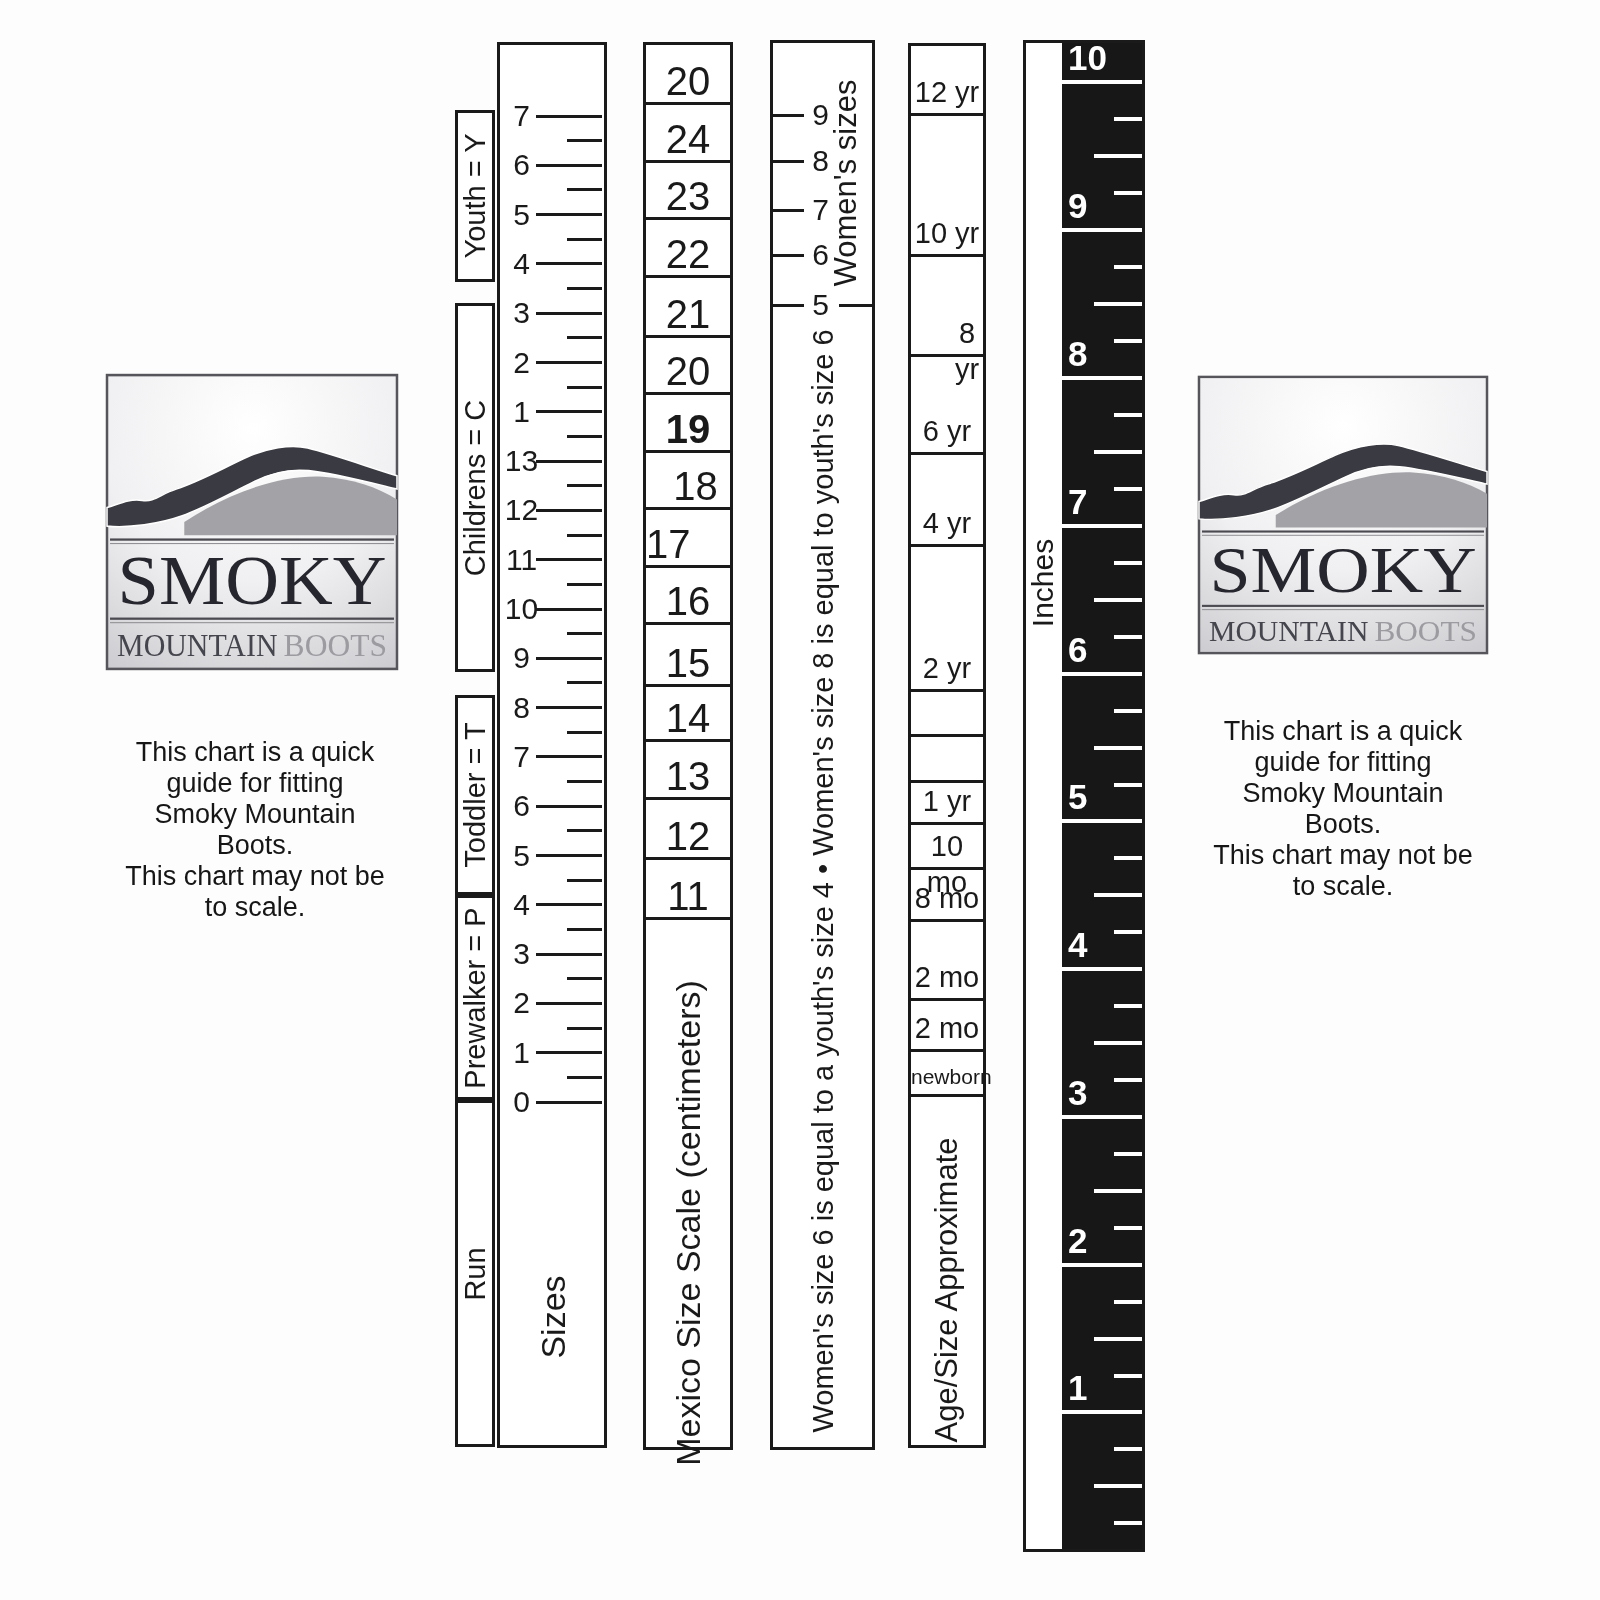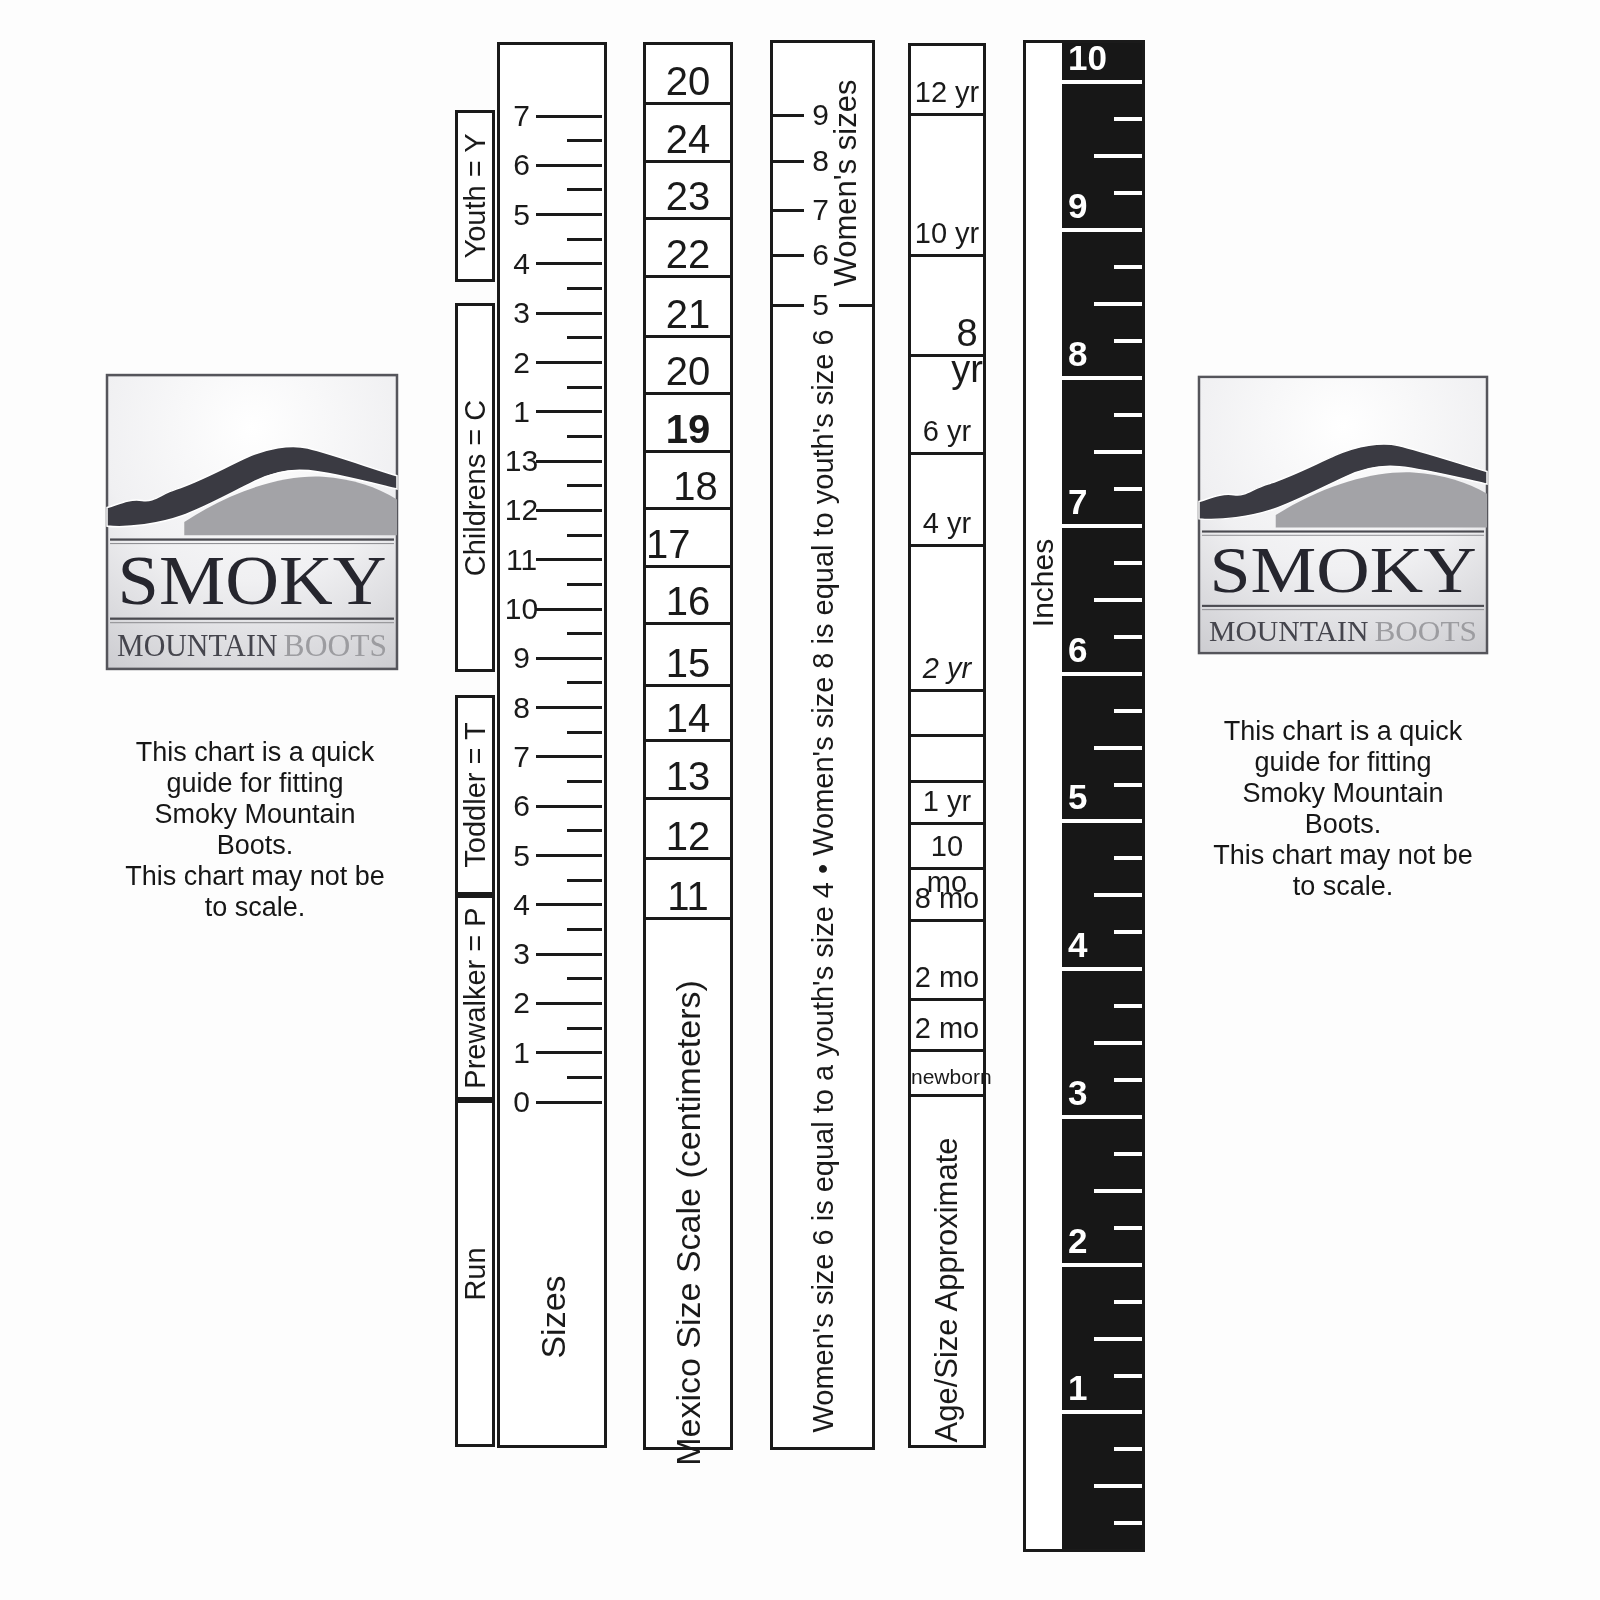--- a/index.html
+++ b/index.html
@@ -197,27 +197,27 @@
       <div style="position: absolute; left: 66px; right: 0px; top: 260.5px; height: 3px; background: rgb(26, 26, 26);"></div>
     </div>
 
   <div class="col" id="age-col" style="left:908px; top:43px; width:78px; height:1405px;">
     <span class="vtext" style="left:36px; top:1244px; font-size:31px;">Age/Size Approximate</span>
   <div style="position: absolute; left: 0px; right: 0px; top: 66.5px; height: 3px; background: rgb(26, 26, 26);"></div>
       <div style="position: absolute; left: 0px; right: 0px; top: 28px; height: 36px; line-height: 36px; text-align: center; font-size: 29px;">12 yr</div>
       <div style="position: absolute; left: 0px; right: 0px; top: 207.5px; height: 3px; background: rgb(26, 26, 26);"></div>
       <div style="position: absolute; left: 0px; right: 0px; top: 169px; height: 36px; line-height: 36px; text-align: center; font-size: 29px;">10 yr</div>
       <div style="position: absolute; left: 0px; right: 0px; top: 307.5px; height: 3px; background: rgb(26, 26, 26);"></div>
-      <div style="position: absolute; left: 0px; right: 0px; top: 269px; height: 36px; line-height: 36px; text-align: center; font-size: 38px; margin-left: 40px;">8 yr</div>
+      <div style="position: absolute; left: 0px; right: 0px; top: 269px; height: 36px; line-height: 36px; text-align: center; font-size: 29px; margin-left: 40px;">8 yr</div>
       <div style="position: absolute; left: 0px; right: 0px; top: 405.5px; height: 3px; background: rgb(26, 26, 26);"></div>
       <div style="position: absolute; left: 0px; right: 0px; top: 367px; height: 36px; line-height: 36px; text-align: center; font-size: 29px;">6 yr</div>
       <div style="position: absolute; left: 0px; right: 0px; top: 497.5px; height: 3px; background: rgb(26, 26, 26);"></div>
       <div style="position: absolute; left: 0px; right: 0px; top: 459px; height: 36px; line-height: 36px; text-align: center; font-size: 29px;">4 yr</div>
       <div style="position: absolute; left: 0px; right: 0px; top: 642.5px; height: 3px; background: rgb(26, 26, 26);"></div>
-      <div style="position: absolute; left: 0px; right: 0px; top: 604px; height: 36px; line-height: 36px; text-align: center; font-size: 29px; font-style: italic;">2 yr</div>
+      <div style="position: absolute; left: 0px; right: 0px; top: 604px; height: 36px; line-height: 36px; text-align: center; font-size: 29px;">2 yr</div>
       <div style="position: absolute; left: 0px; right: 0px; top: 687.5px; height: 3px; background: rgb(26, 26, 26);"></div>
       <div style="position: absolute; left: 0px; right: 0px; top: 733.5px; height: 3px; background: rgb(26, 26, 26);"></div>
       <div style="position: absolute; left: 0px; right: 0px; top: 775.5px; height: 3px; background: rgb(26, 26, 26);"></div>
       <div style="position: absolute; left: 0px; right: 0px; top: 737px; height: 36px; line-height: 36px; text-align: center; font-size: 29px;">1 yr</div>
       <div style="position: absolute; left: 0px; right: 0px; top: 820.5px; height: 3px; background: rgb(26, 26, 26);"></div>
       <div style="position: absolute; left: 0px; right: 0px; top: 782px; height: 36px; line-height: 36px; text-align: center; font-size: 29px;">10 mo</div>
       <div style="position: absolute; left: 0px; right: 0px; top: 872.5px; height: 3px; background: rgb(26, 26, 26);"></div>
       <div style="position: absolute; left: 0px; right: 0px; top: 834px; height: 36px; line-height: 36px; text-align: center; font-size: 29px;">8 mo</div>
       <div style="position: absolute; left: 0px; right: 0px; top: 951.5px; height: 3px; background: rgb(26, 26, 26);"></div>
       <div style="position: absolute; left: 0px; right: 0px; top: 913px; height: 36px; line-height: 36px; text-align: center; font-size: 29px;">2 mo</div>

